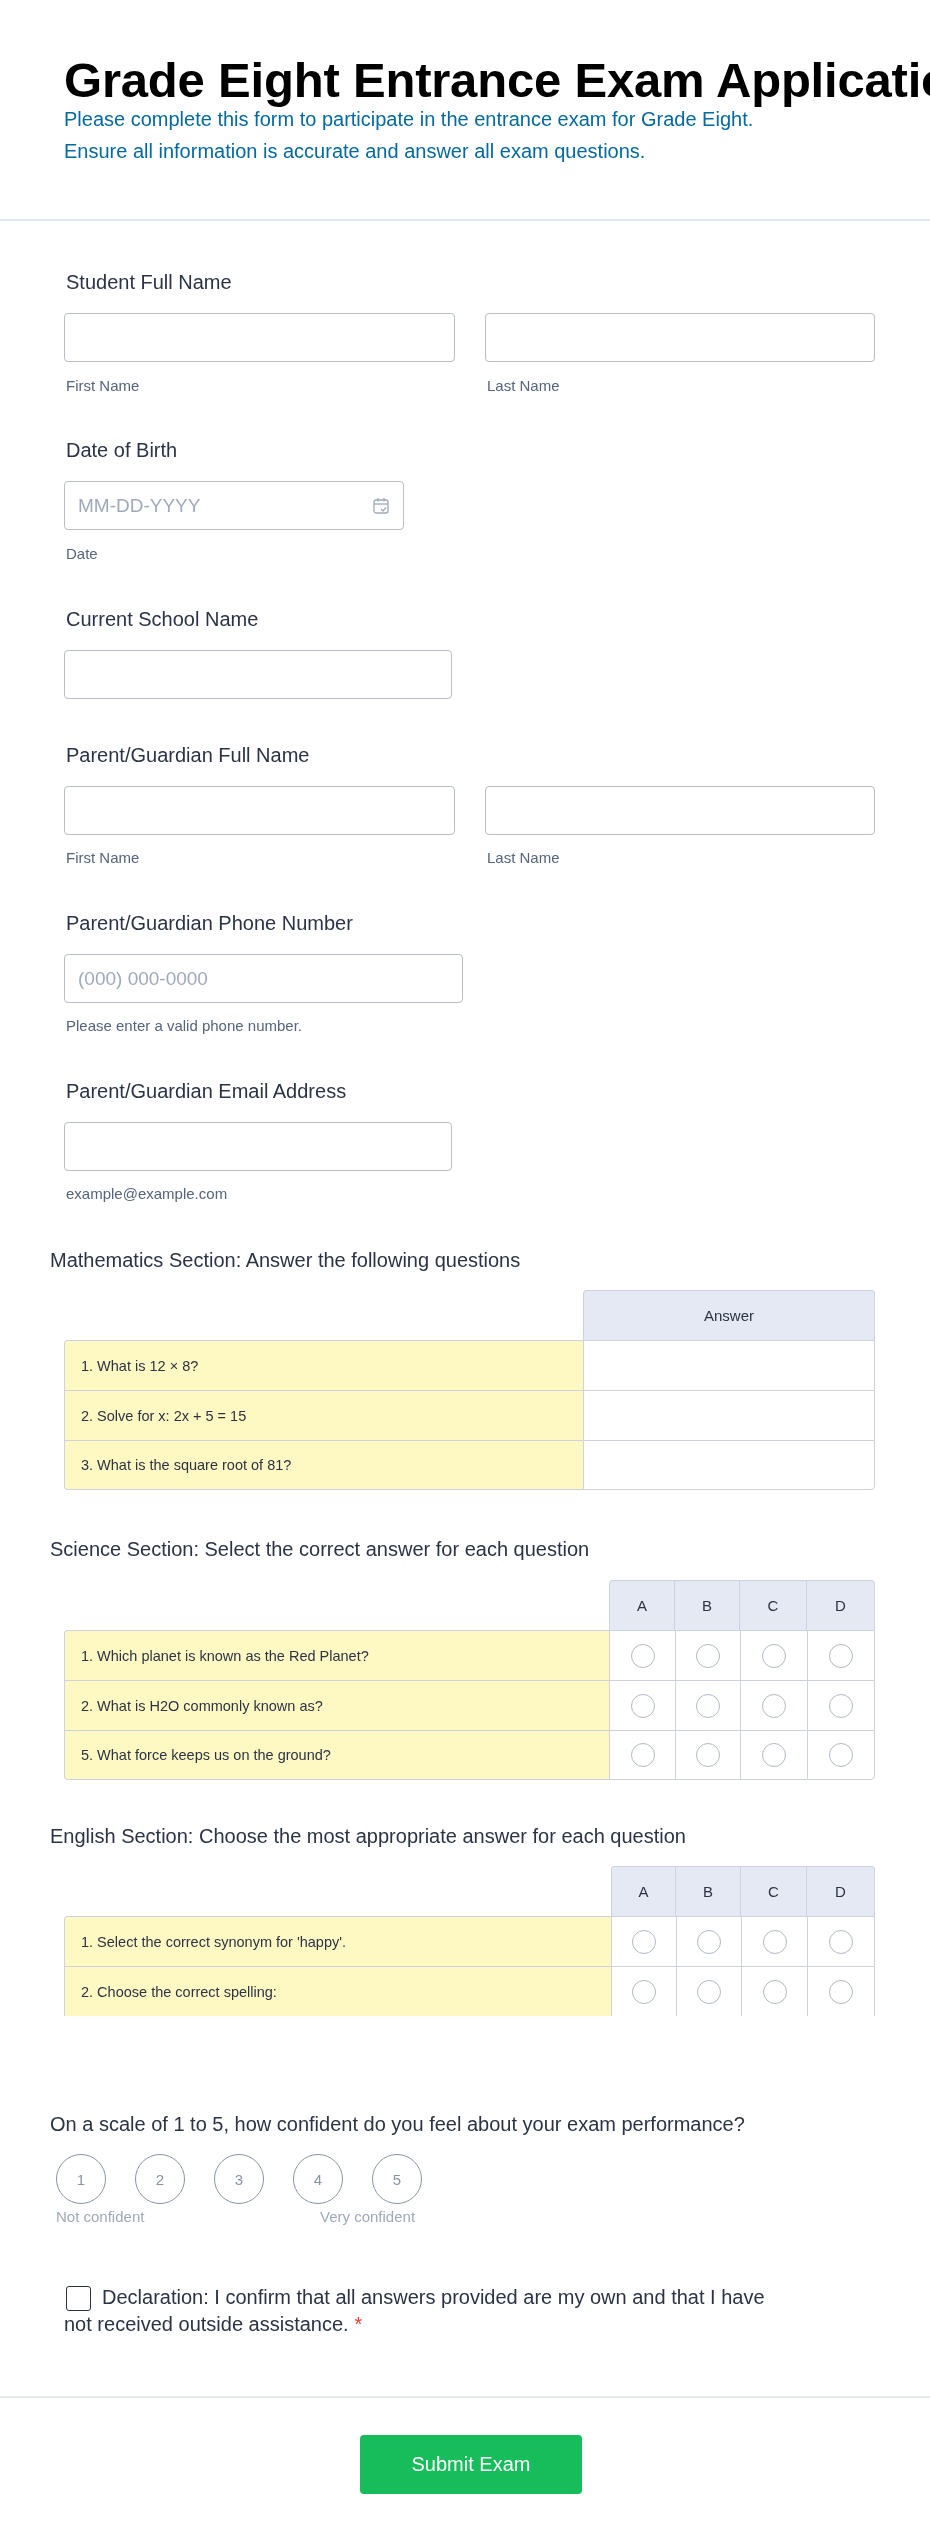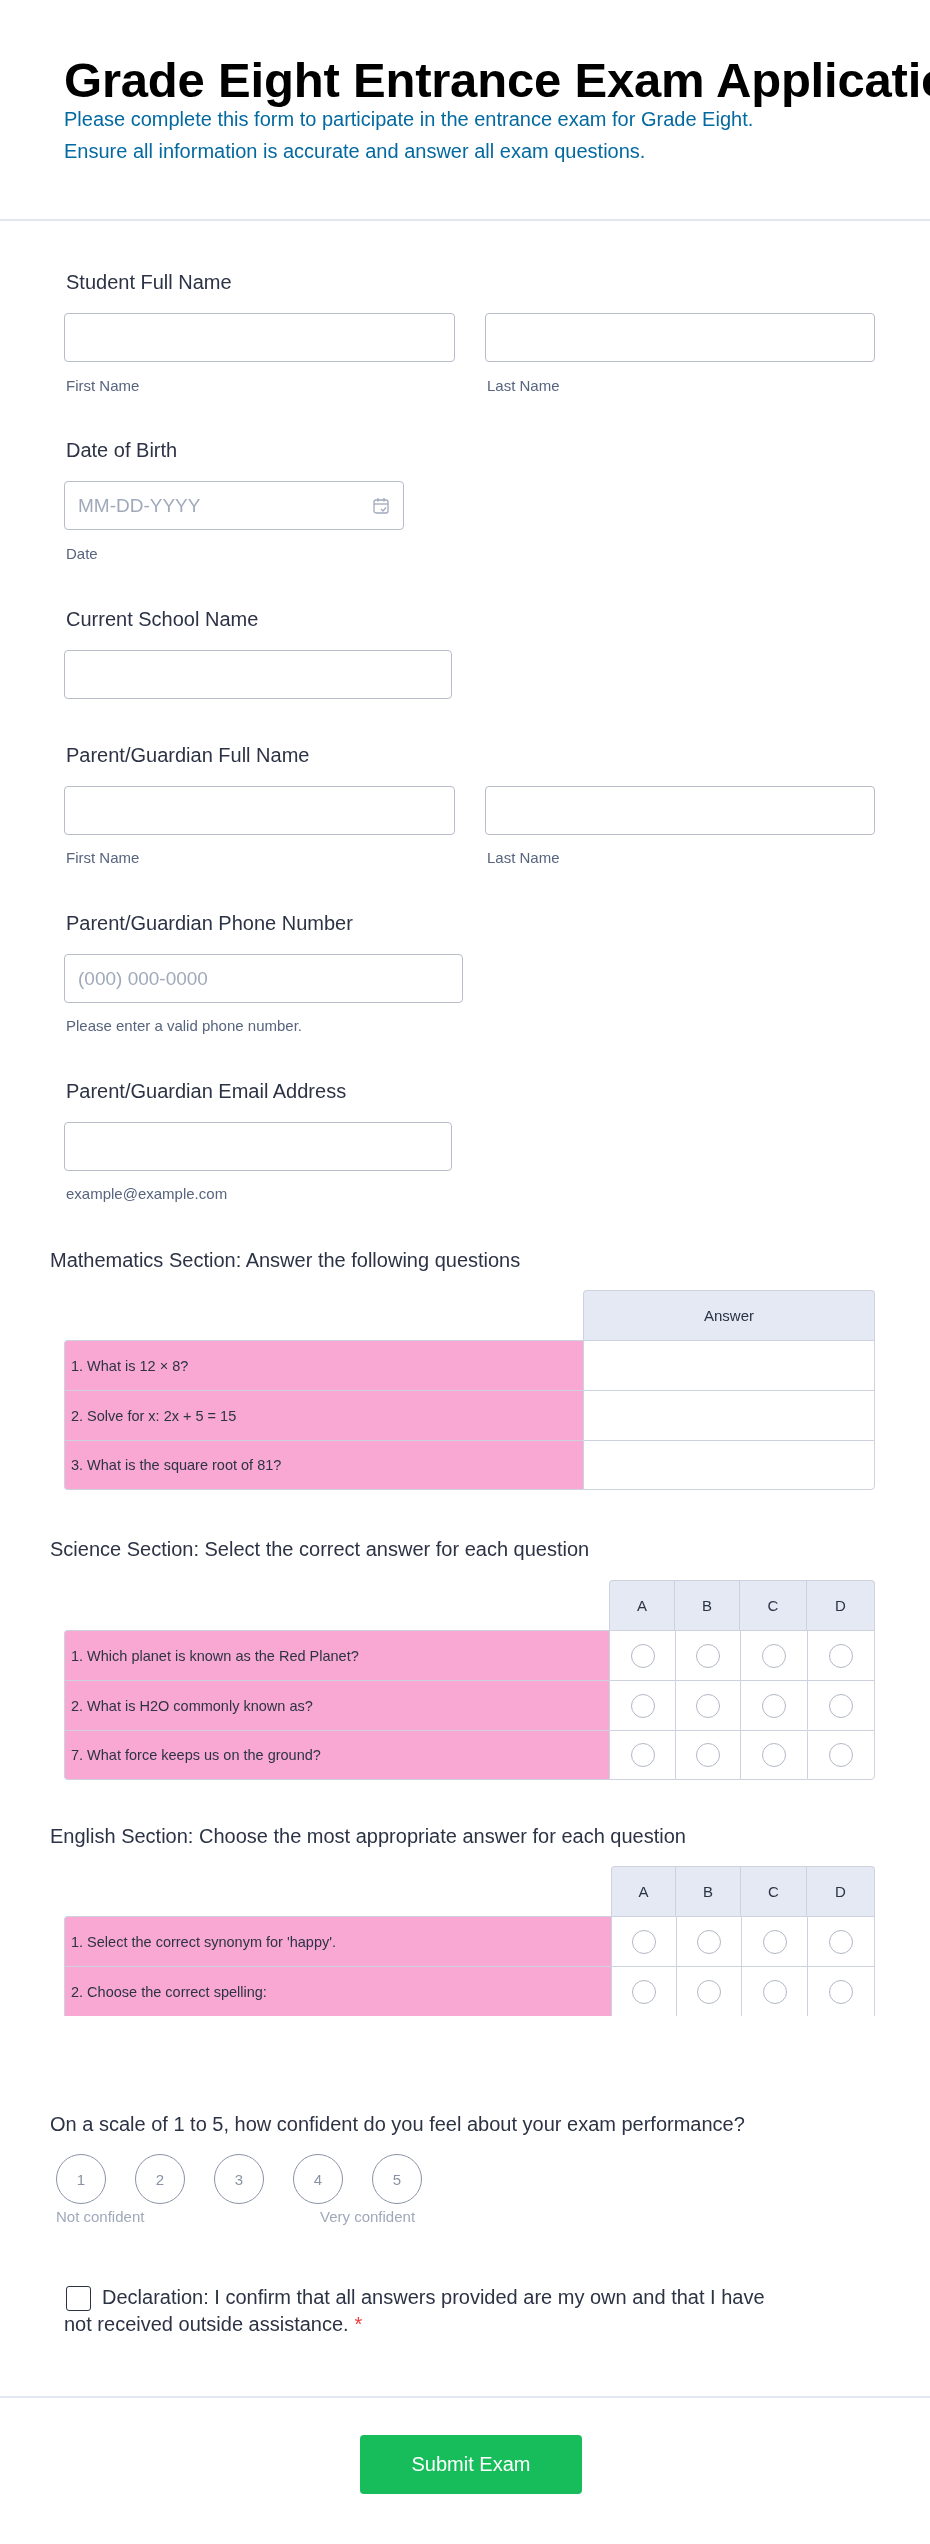--- a/index.html
+++ b/index.html
@@ -14,21 +14,21 @@
   .input .ph { position: absolute; left: 13px; top: 13px; font-size: 19px; color: #a0a9ba; white-space: nowrap; }
   .sublabel { font-size: 15px; color: #57647e; white-space: nowrap; }
   .cal-icon { position: absolute; right: 14px; top: 15px; width: 16px; height: 18px; }
   .section-title { left: 50px; font-size: 20px; color: #2c3345; white-space: nowrap; }
   table.matrix { position: absolute; border-collapse: separate; border-spacing: 0; font-size: 14.5px; color: #2c3345; }
   table.matrix td, table.matrix th { height: 50px; }
   .hdr-cell { background: #e5e9f3; border-top: 1px solid #cdd2de; border-right: 1px solid #cdd2de; text-align: center; font-weight: normal; font-size: 15px; }
   .hdr-cell.first { border-left: 1px solid #cdd2de; border-top-left-radius: 4px; }
   .hdr-cell.last { border-top-right-radius: 4px; }
   .hdr-blank { background: transparent; border: none; }
-  .q-cell { background: #f9a8d4; border-left: 1px solid #cdd2de; border-top: 1px solid #cdd2de; padding-left: 6px; text-align: left; }
+  .q-cell { background: #fef9c3; border-left: 1px solid #cdd2de; border-top: 1px solid #cdd2de; padding-left: 16px; text-align: left; }
   .a-cell { background: #fff; border-left: 1px solid #cdd2de; border-top: 1px solid #cdd2de; text-align: center; }
   .a-cell.last { border-right: 1px solid #cdd2de; }
   tr.last-row td { border-bottom: 1px solid #cdd2de; }
   tr.first-row .q-cell { border-top-left-radius: 4px; }
   tr.last-row .q-cell { border-bottom-left-radius: 4px; }
   tr.last-row .a-cell.last { border-bottom-right-radius: 4px; }
   .radio { display: inline-block; width: 24px; height: 24px; border: 1px solid #b2b8c5; border-radius: 50%; background: #fff; vertical-align: middle; }
   .scale-circle { width: 50px; height: 50px; border: 1px solid #8a93a6; border-radius: 50%; display: flex; align-items: center; justify-content: center; font-size: 15px; color: #8a93a6; background: #fff; }
   .scale-label { font-size: 15px; color: #a0a9ba; white-space: nowrap; }
   .checkbox { left: 66px; top: 2286px; width: 25px; height: 25px; border: 1.5px solid #2c3345; border-radius: 3px; background: #fff; }
@@ -122,21 +122,21 @@
     <td class="a-cell last"><span class="radio"></span></td>
   </tr>
   <tr>
     <td class="q-cell">2. What is H2O commonly known as?</td>
     <td class="a-cell"><span class="radio"></span></td>
     <td class="a-cell"><span class="radio"></span></td>
     <td class="a-cell"><span class="radio"></span></td>
     <td class="a-cell last"><span class="radio"></span></td>
   </tr>
   <tr class="last-row">
-    <td class="q-cell">7. What force keeps us on the ground?</td>
+    <td class="q-cell">5. What force keeps us on the ground?</td>
     <td class="a-cell"><span class="radio"></span></td>
     <td class="a-cell"><span class="radio"></span></td>
     <td class="a-cell"><span class="radio"></span></td>
     <td class="a-cell last"><span class="radio"></span></td>
   </tr>
 </tbody>
   </table>
 
 <div class="abs section-title" style="top:1825px">English Section: Choose the most appropriate answer for each question</div>
 <table class="matrix" style="left:64px; top:1866px; width:811px;">

